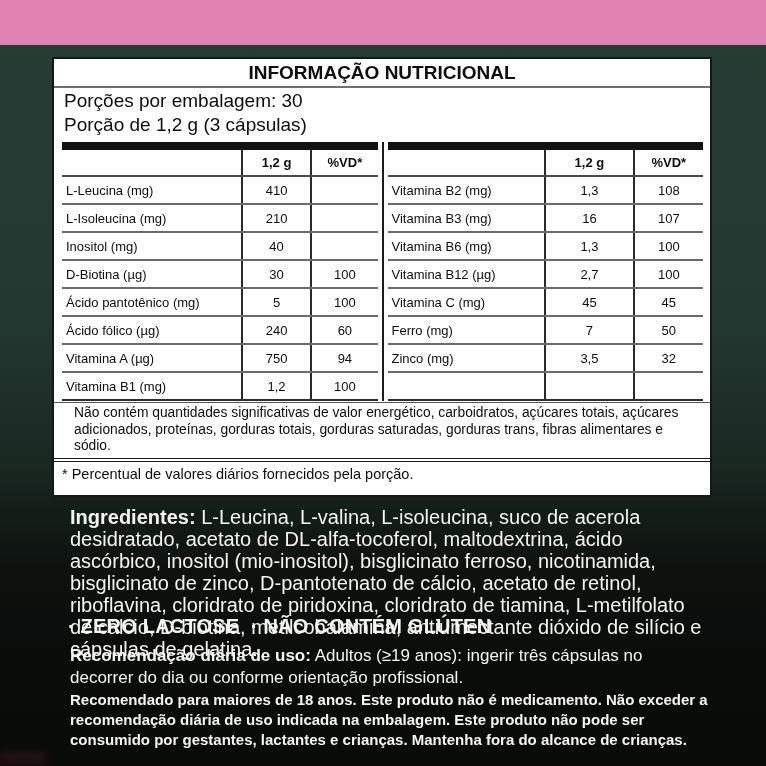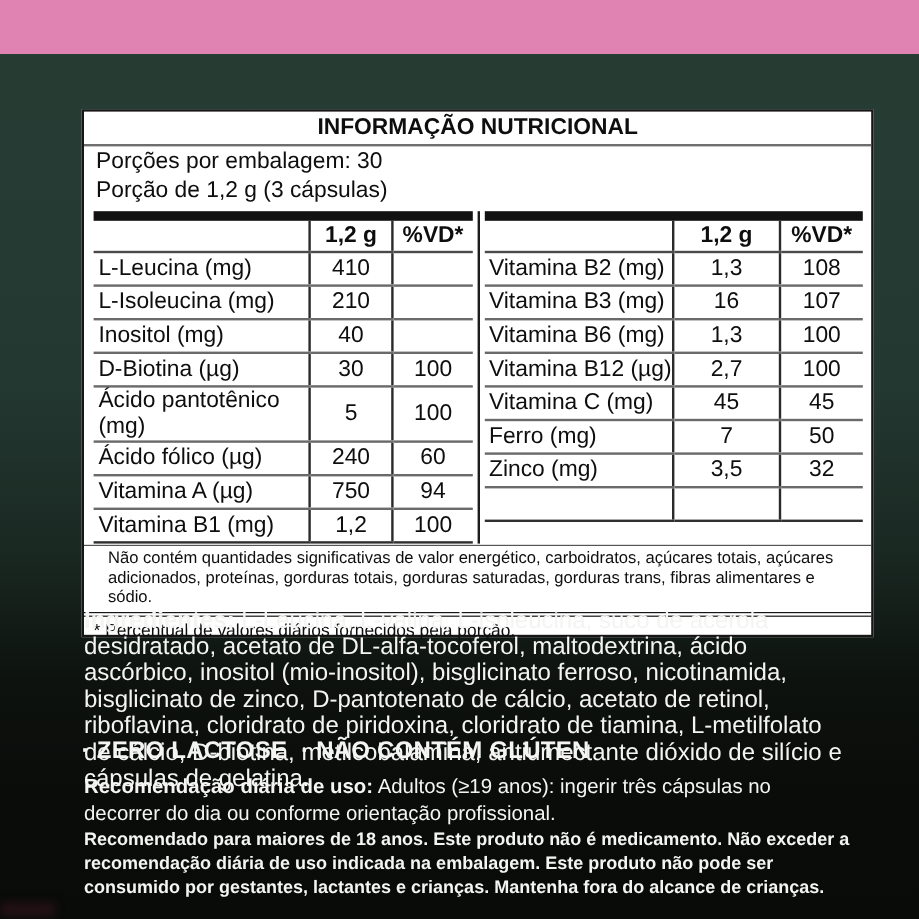--- a/index.html
+++ b/index.html
@@ -6,34 +6,33 @@
   body{font-family:"Liberation Sans", sans-serif;}
   .scene{
     position:relative;width:766px;height:766px;overflow:hidden;
     background:linear-gradient(180deg,#263d34 0%,#233831 42%,#1a2822 60%,#0d120f 74%,#0a0c0a 86%,#090b09 100%);
   }
   .pink-bar{position:absolute;left:0;top:0;width:766px;height:45px;}
   .smudge{position:absolute;left:0;bottom:2px;width:46px;height:12px;background:#3a1620;filter:blur(4px);opacity:.55;}
 
   
   .label-box{
-    position:absolute;left:68px;top:57px;width:660px;height:440px;
+    position:absolute;left:52px;top:57px;width:660px;height:440px;
     background:#ffffff;border:2px solid #161616;box-sizing:border-box;
     color:#0e0e0e;
-    margin-top:34px;
   }
   .nt-title{font-size:19px;font-weight:bold;text-align:center;padding:3px 0 2px;letter-spacing:0px;border-bottom:2px solid #6e6e6e;}
   .portions{padding:1px 0 0 10px;font-size:19px;line-height:24px;}
 
   .tables-wrap{display:flex;align-items:stretch;padding:5px 7px 0 8px;}
   .nt-table{flex:1;}
   .mid-divider{width:2px;background:#1c1c1c;margin:0 4px;}
   .topbar{height:8px;background:#121212;}
   table{border-collapse:collapse;width:100%;table-layout:fixed;}
-  td{font-size:19px;padding:0;height:28px;vertical-align:middle;box-sizing:border-box;}
+  td{font-size:13px;padding:0;height:28px;vertical-align:middle;box-sizing:border-box;}
   tr td{border-bottom:2px solid #6a6a6a;}
   td.name{padding-left:4px;text-align:left;}
   td.amt,td.vd{text-align:center;border-left:2px solid #2a2a2a;}
   tr.hdr td{height:26px;font-weight:bold;border-bottom:2px solid #4a4a4a;}
   tr.last td{border-bottom:2px solid #2f2f2f;}
   .lt .name{width:57%}.lt .amt{width:22%}.lt .vd{width:21%}
   .rt .name{width:50%}.rt .amt{width:28%}.rt .vd{width:22%}
 
   .nt-note{
     margin-top:1px;padding:2px 20px 3px;font-size:13.8px;line-height:16.5px;

